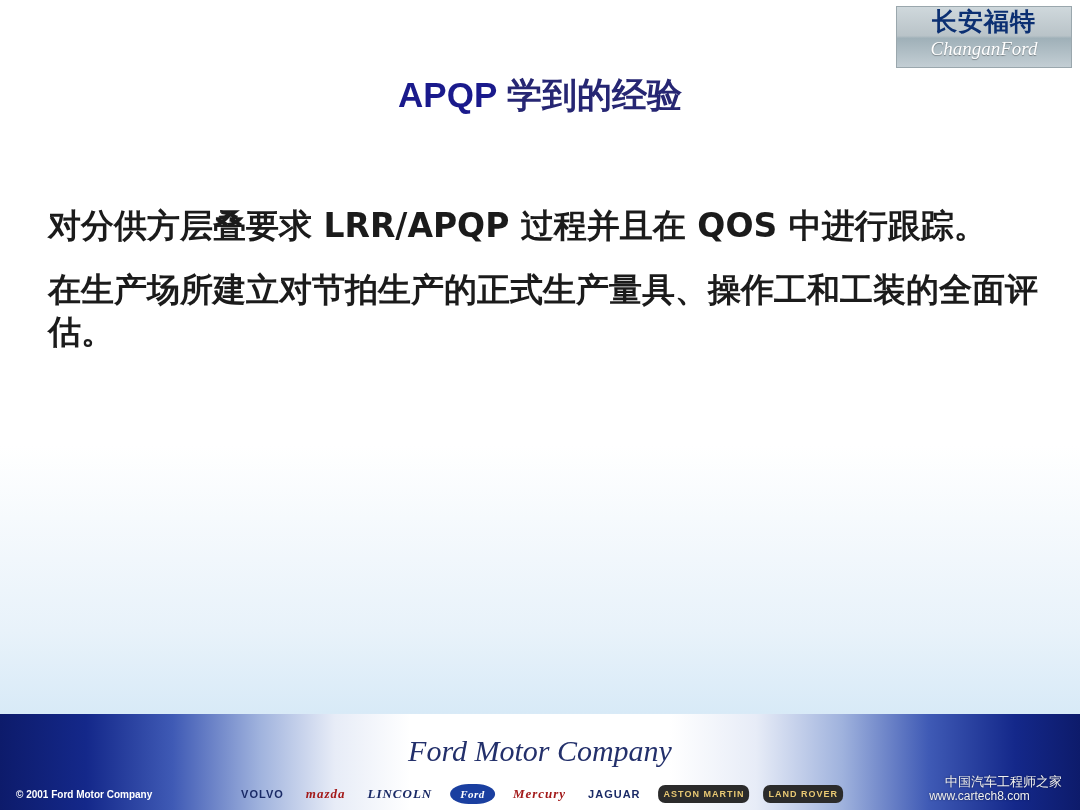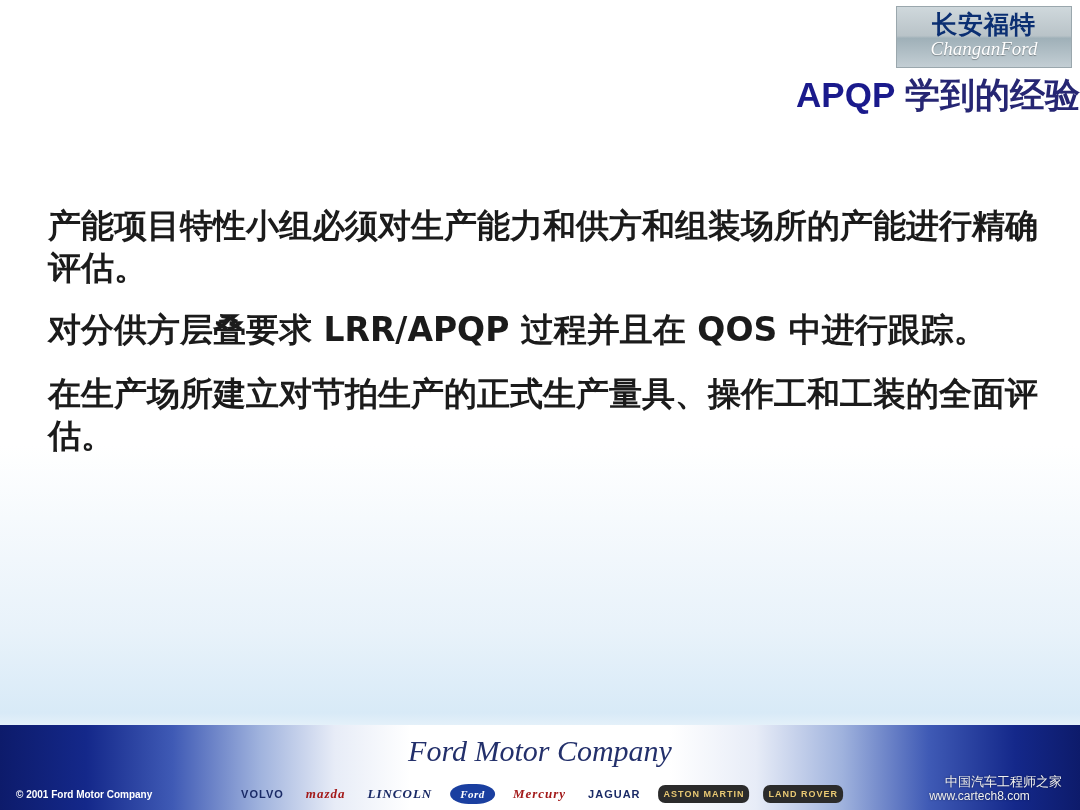--- a/index.html
+++ b/index.html
@@ -28,21 +28,21 @@
     right: 8px;
     width: 176px;
     height: 62px;
     background: linear-gradient(to bottom, #cfd8dc 0%, #b9c3c8 48%, #9fb0b8 52%, #c3ced4 100%);
     border: 1px solid #9aa7ad;
     box-sizing: border-box;
     text-align: center;
     padding-top: 3px;
   }
   .logo-cn {
-    font-family: Liberation Sans, sans-serif;
+    font-family: Liberation Mono, monospace;
     font-size: 25px;
     font-weight: bold;
     color: #0b2f72;
     letter-spacing: 1px;
     line-height: 28px;
   }
   .logo-en {
     font-family: "Liberation Serif", serif;
     font-style: italic;
     font-size: 19px;
@@ -50,21 +50,21 @@
     line-height: 22px;
     text-shadow: 0 1px 1px rgba(0,0,0,0.35);
   }
 
   
   .title {
     position: absolute;
     top: 72px;
     left: 0;
     width: 1080px;
-    text-align: right;
+    text-align: center;
     font-size: 35px;
     font-weight: bold;
     color: #1a1a8c;
     white-space: nowrap;
   }
   .title .title-cn {
     font-family: "DejaVu Sans", sans-serif;
     color: #262673;
   }
 
@@ -85,21 +85,21 @@
     letter-spacing: 0px;
   }
   .para.p2 { margin-bottom: 22px; }
 
   
   .bottom-band {
     position: absolute;
     left: 0;
     bottom: 0;
     width: 1080px;
-    height: 85px;
+    height: 96px;
     background: linear-gradient(to right, #0d1b6b 0%, #14288a 8%, #3f5ab5 16%, #9fb2dd 24%, #e7ecf7 31%, #ffffff 38%, #ffffff 62%, #e7ecf7 70%, #9fb2dd 78%, #3f5ab5 86%, #14288a 94%, #0d1b6b 100%);
   }
   .copyright {
     position: absolute;
     left: 16px;
     bottom: 10px;
     font-family: "Liberation Sans", sans-serif;
     font-size: 10px;
     font-weight: bold;
     color: #ffffff;
@@ -204,21 +204,20 @@
   <div class="logo-box">
     <div class="logo-cn">长安福特</div>
     <div class="logo-en">ChanganFord</div>
   </div>
 
   <div class="title">
     <span>APQP</span><span>&nbsp;</span><span class="title-cn">学到的经验</span>
   </div>
 
   <div class="body-area">
-    <div class="para p1">产能项目特性小组必须对生产能力和供方和组装场所的产能进行精确评估。</div>
     <div class="para p2">对分供方层叠要求 LRR/APQP 过程并且在 QOS 中进行跟踪。</div>
     <div class="para p3">在生产场所建立对节拍生产的正式生产量具、操作工和工装的全面评估。</div>
   </div>
 
   <div class="page-number">76</div>
 
   <div class="bottom-band">
     <div class="ford-script">Ford Motor Company</div>
     <div class="brand-row">
       <span class="brand">VOLVO</span>

